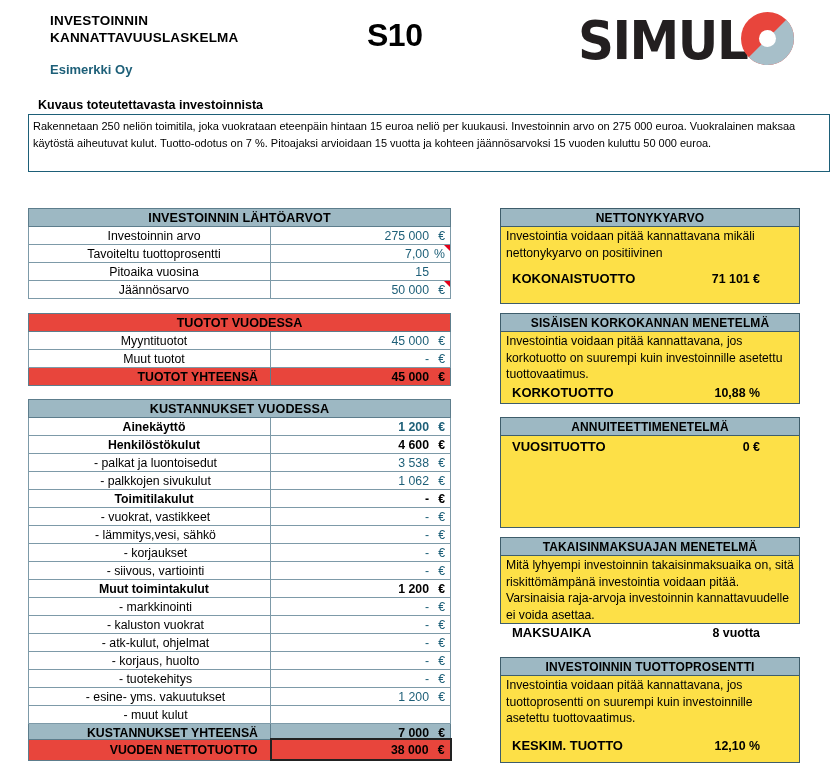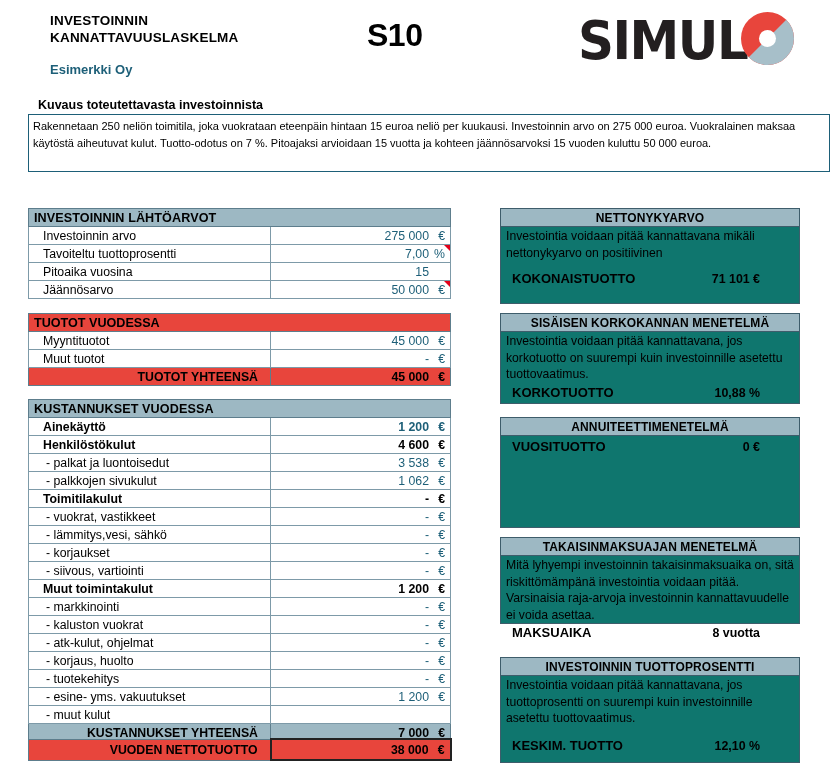--- a/index.html
+++ b/index.html
@@ -96,21 +96,21 @@
     font-size: 12.6px;
     letter-spacing: .1px;
     border: 1px solid #5d7d8c;
   }
   .hdr-red td {
     background: #e8453c;
     font-weight: bold;
     font-size: 12.6px;
     border: 1px solid #5d7d8c;
   }
-  .lbl { text-align: left; }
+  .lbl { text-align: center; }
   .lbl.indent  { padding-left: 14px; }
   .lbl.indent2 { padding-left: 17px; }
   .val {
     text-align: right;
     color: #1d5f78;
     position: relative;
     padding-right: 6px;
   }
   .bold { font-weight: bold; }
   .black { color: #000; }
@@ -148,21 +148,21 @@
     background: #9db8c3;
     border: 1px solid #3e5d6b;
     height: 19px; line-height: 18px;
     text-align: center;
     font-weight: bold; font-size: 12px;
     letter-spacing: .1px;
   }
   .panel-body {
     border: 1px solid #3e5d6b;
     border-top: none;
-    background: #0f766e;
+    background: #fde047;
     padding: 1px 5px 3px 5px;
   }
   .panel-text {
     font-size: 12.2px; line-height: 16.6px; color: #000;
   }
   .panel-result {
     display: flex; align-items: baseline;
     font-weight: bold; font-size: 13px;
     margin-top: 2px;
     padding-left: 6px;

